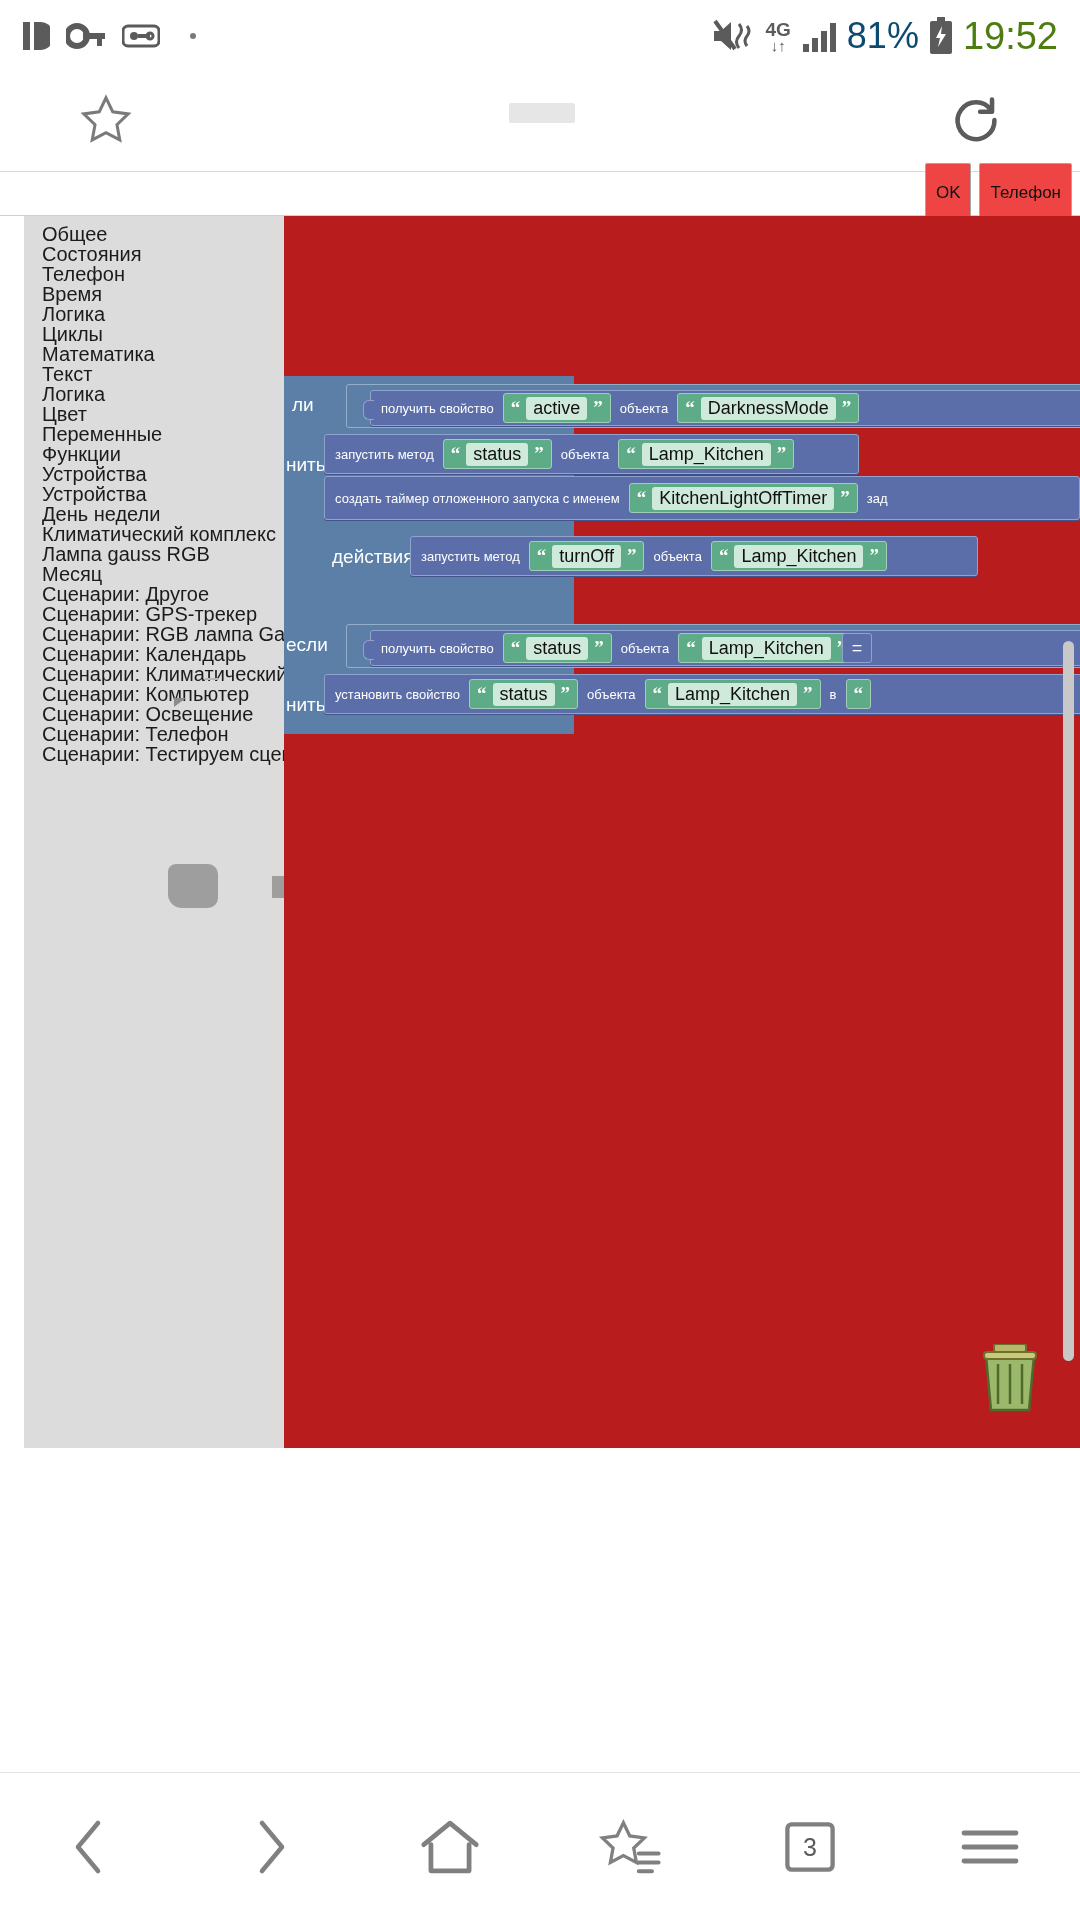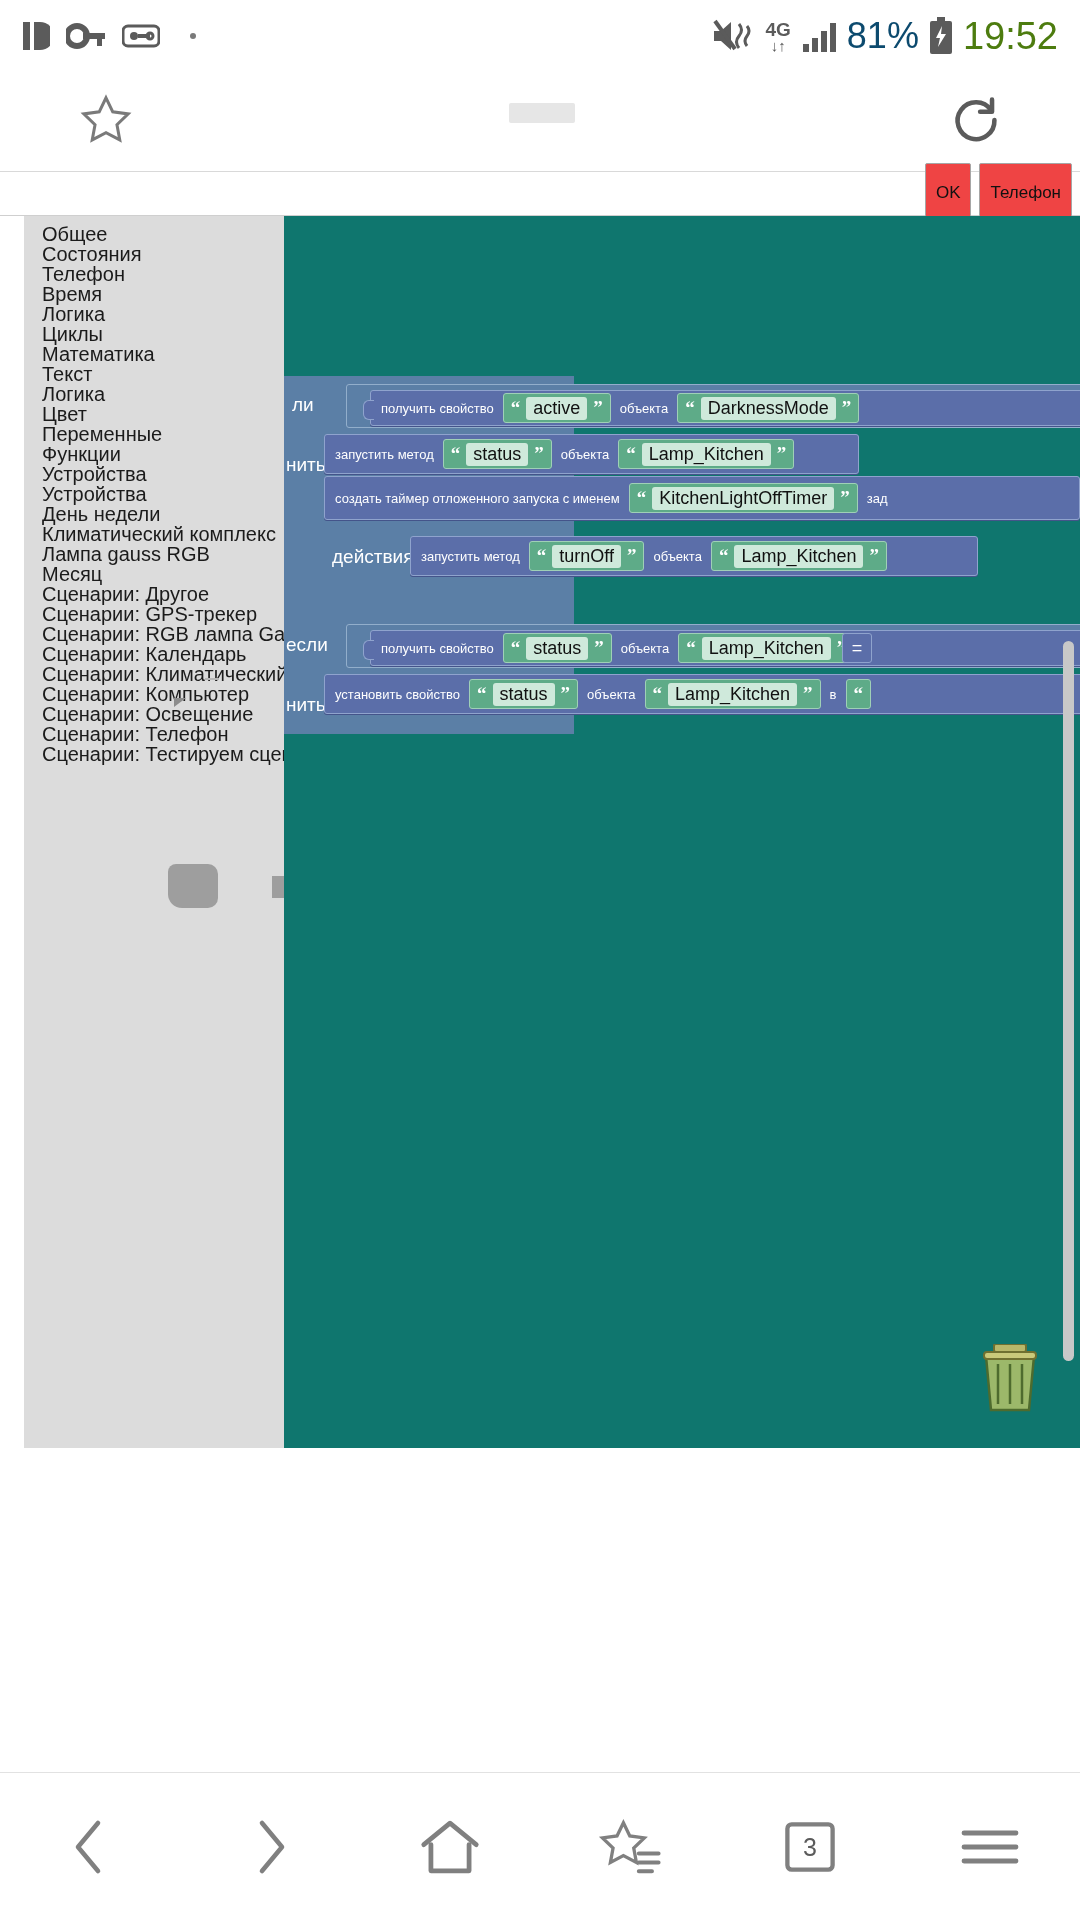--- a/index.html
+++ b/index.html
@@ -113,21 +113,21 @@
     position: absolute; left: 272px; top: 660px;
     width: 24px; height: 22px;
     background: #9e9e9e;
     border-radius: 0 12px 12px 0;
   }
 
   
   .canvas {
     position: absolute; left: 284px; top: 0;
     width: 796px; height: 1232px;
-    background: #0f766e;
+    background: #b91c1c;
     overflow: hidden;
   }
 
   
   .blocks { position: absolute; left: 0px; top: 150px; }
 
   .ctrl-col {
     position: absolute; left: 0; top: 0;
     width: 74px;
     background: #5b7fa6;

